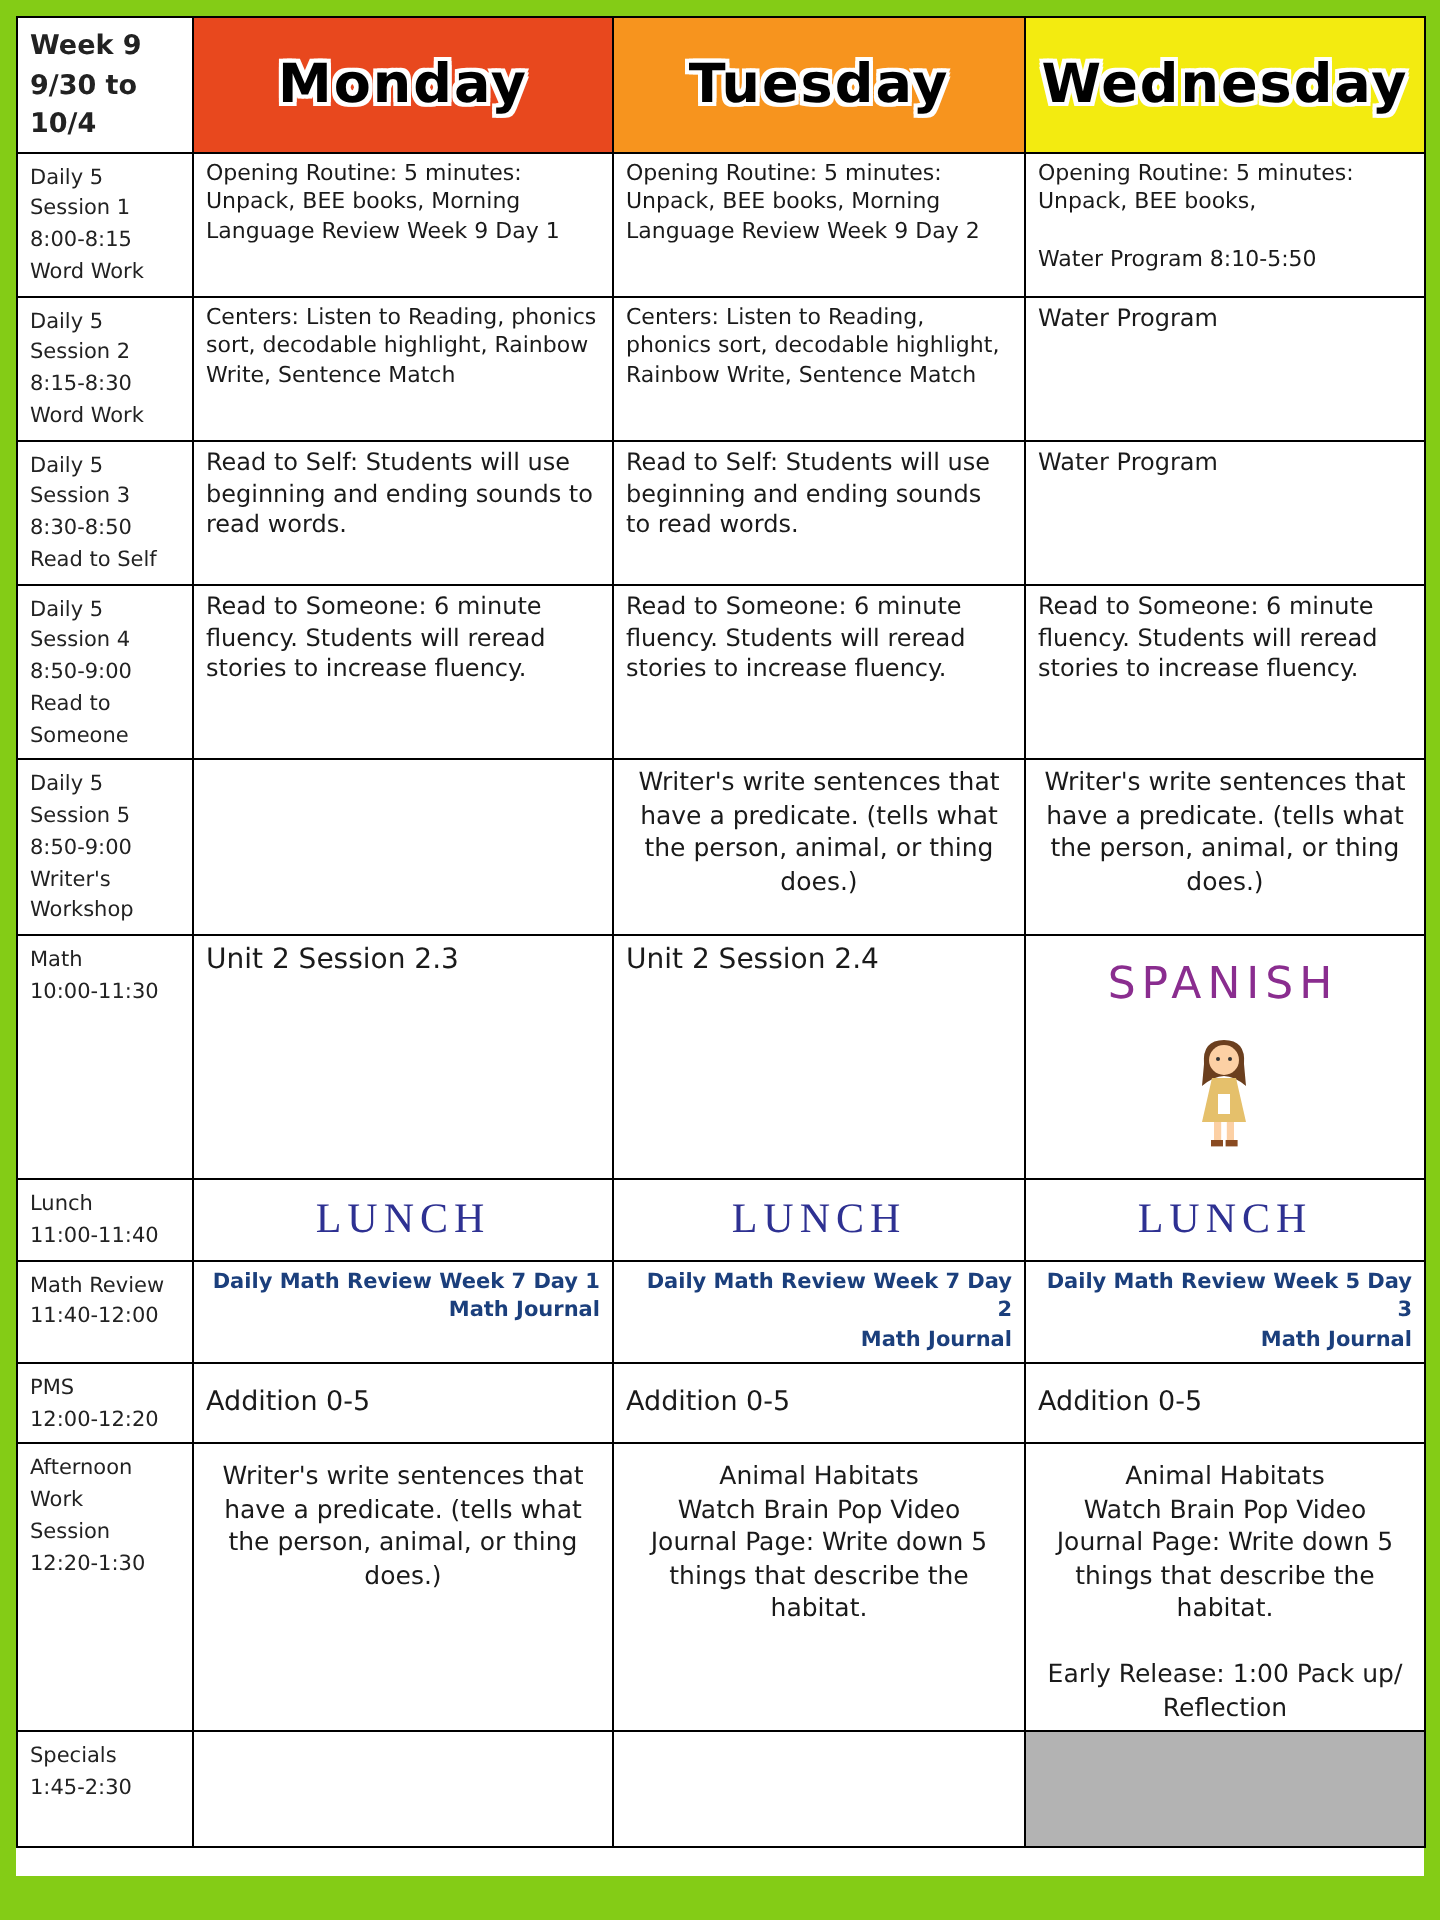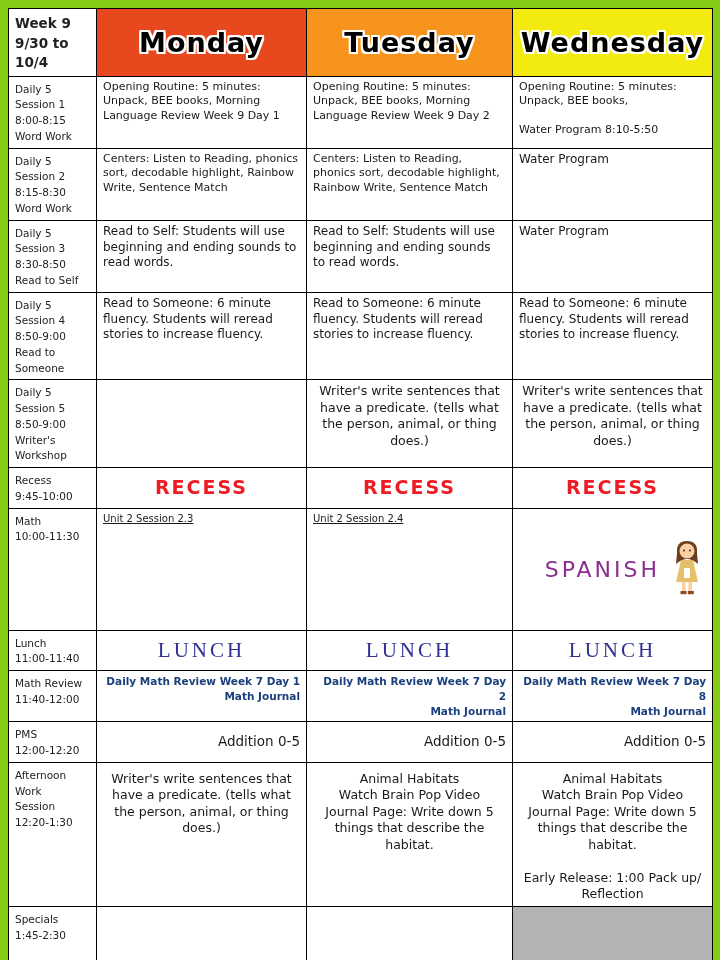--- a/index.html
+++ b/index.html
@@ -20,31 +20,31 @@
     text-shadow: -2px -2px 0 #fff, 2px -2px 0 #fff, -2px 2px 0 #fff, 2px 2px 0 #fff, -2px 0 0 #fff, 2px 0 0 #fff, 0 -2px 0 #fff, 0 2px 0 #fff; }
   .mon-bg { background: #e8481e; }
   .tue-bg { background: #f7941e; }
   .wed-bg { background: #f3eb10; }
 
   .sm { font-size: 11px; }
 
   .recess-cell { color: #ed1c24; font-size: 19px; letter-spacing: 2px; text-align: center; vertical-align: middle; font-weight: bold; }
   .lunch-cell { color: #2e3192; font-family: "Liberation Serif", serif; font-size: 21px; letter-spacing: 3px; text-align: center; vertical-align: middle; }
   .mrv-cell { color: #1b3f7c; font-weight: bold; font-size: 10.5px; text-align: right; line-height: 1.4; }
-  .pms-cell { text-align: right; font-size: 13.5px; vertical-align: middle; }
+  .pms-cell { text-align: left; font-size: 13.5px; vertical-align: middle; }
   .gray-cell { background: #b3b3b3; }
 
   .purple { color: #8a2d8f; }
   .spanish-cell { vertical-align: middle; }
-  .spanish-inner { display: flex; align-items: center; justify-content: flex-end; gap: 10px; padding-right: 2px; }
+  .spanish-inner { display: flex; align-items: center; justify-content: flex-end; gap: 10px; padding-right: 2px; flex-direction: column; }
   .spanish-text { font-size: 22px; letter-spacing: 3px; }
 
   .specials-cell { vertical-align: middle; }
 
-  .unit-cell { font-size: 10px; text-decoration: underline; }
+  .unit-cell { font-size: 14px; }
   .ws-cell { text-align: center; font-size: 12.5px; }
   .aft-cell { text-align: center; font-size: 12.5px; padding-top: 8px; }
   .refl-cell { text-align: center; font-size: 13px; padding-top: 8px; }
   .clip { flex: 0 0 auto; }
 </style>
 </head>
 <body>
 
 <div class="page">
   <div class="sheet">
@@ -113,27 +113,20 @@
         <td class="label-cell pre">Daily 5
 Session 5
 8:50-9:00
 Writer's
 Workshop</td>
         <td class="pre"></td>
         <td class="ws-cell pre">Writer's write sentences that have a predicate. (tells what the person, animal, or thing does.)</td>
         <td class="ws-cell pre">Writer's write sentences that have a predicate. (tells what the person, animal, or thing does.)</td>
       </tr>
 
-      <tr style="height:36px">
-        <td class="label-cell pre">Recess
-9:45-10:00</td>
-        <td class="recess-cell">RECESS</td>
-        <td class="recess-cell">RECESS</td>
-        <td class="recess-cell">RECESS</td>
-      </tr>
 
       <tr style="height:122px">
         <td class="label-cell pre">Math
 10:00-11:30</td>
         <td class="unit-cell">Unit 2 Session 2.3</td>
         <td class="unit-cell">Unit 2 Session 2.4</td>
         <td class="spanish-cell">
           <div class="spanish-inner">
             <span class="purple spanish-text">SPANISH</span>
             <span class="clip">
@@ -162,21 +155,21 @@
         <td class="lunch-cell">LUNCH</td>
       </tr>
 
       <tr style="height:36px">
         <td class="label-cell pre">Math Review
 11:40-12:00</td>
         <td class="mrv-cell pre">Daily Math Review Week 7 Day 1
 Math Journal</td>
         <td class="mrv-cell pre">Daily Math Review Week 7 Day 2
 Math Journal</td>
-        <td class="mrv-cell pre">Daily Math Review Week 7 Day 8
+        <td class="mrv-cell pre">Daily Math Review Week 5 Day 3
 Math Journal</td>
       </tr>
 
       <tr style="height:34px">
         <td class="label-cell pre">PMS
 12:00-12:20</td>
         <td class="pms-cell">Addition 0-5</td>
         <td class="pms-cell">Addition 0-5</td>
         <td class="pms-cell">Addition 0-5</td>
       </tr>

